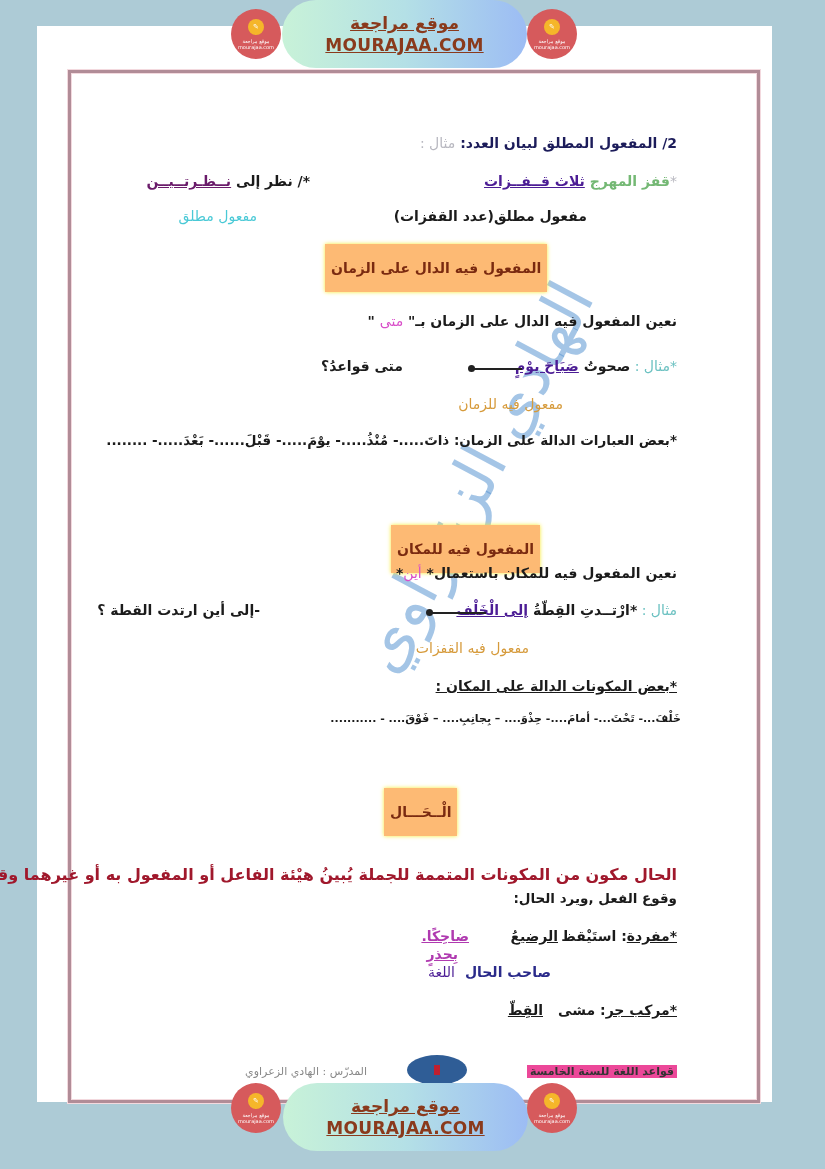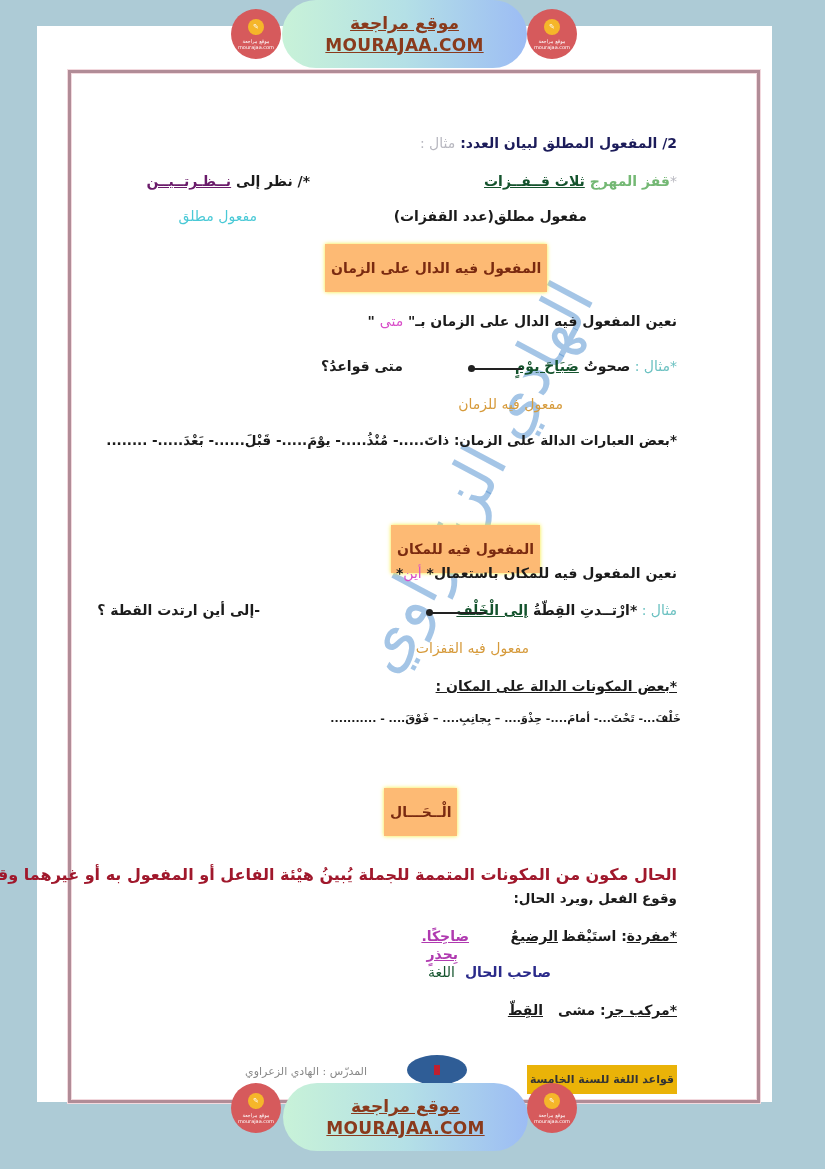--- a/index.html
+++ b/index.html
@@ -17,21 +17,21 @@
     border:3px solid #b18c97;
     box-shadow: inset 0 0 0 1px #f3d9de, 0 0 0 1px #f3d9de;
   }
   .rtl { direction:rtl; text-align:left; }
   .line {
     position:absolute; white-space:nowrap; font-weight:bold; font-size:14px; color:#1b1b1b;
     font-family:"DejaVu Sans", sans-serif;
   }
   .navy { color:#1c1c5a; }
   .grey { color:#b8b8c0; font-weight:normal; }
-  .green { color:#14532d; }
+  .green { color:#4c1d95; }
   .ltgreen { color:#74b874; }
   .cyan { color:#49c9d6; font-weight:normal; }
   .purple { color:#6a1b6a; }
   .pink { color:#d94fc9; font-weight:normal; }
   .orange { color:#d69a3a; font-weight:normal; }
   .teal { color:#6bc1c1; font-weight:normal; }
   .maroon { color:#a0182c; }
   .blue { color:#2a2a8a; }
   .magenta { color:#b03ab0; }
   .u { text-decoration:underline; }
@@ -146,21 +146,21 @@
 <div class="line rtl green" style="right:370px; top:964px; font-weight:normal;">اللغة</div>
 
 <div class="line rtl" style="right:148px; top:1002px;">
   <span class="u">*مركب جر</span><span>: مشى</span>
 </div>
 <div class="line rtl u" style="right:282px; top:1002px;">القِطّ</div>
 <div class="line rtl magenta u" style="right:367px; top:946px;">بِحذرٍ</div>
 
 <div class="line rtl" style="right:458px; top:1065px; font-size:11px; color:#888; font-weight:normal;">المدرّس : الهادي الزعراوي</div>
 <div class="footer-blob"></div>
-<div class="line rtl" style="right:148px; top:1065px; font-size:11px; background:#eab308; padding:8px 3px; color:#333;">قواعد اللغة للسنة الخامسة</div>
+<div class="line rtl" style="right:148px; top:1065px; font-size:11px; background:#ec4899; padding:0 3px; color:#333;">قواعد اللغة للسنة الخامسة</div>
 
 <div class="logo" style="left:231px; top:9px;">
   <div class="badge">✎</div>
   <div class="cap"><span>موقع مراجعة</span><br><span>mourajaa.com</span></div>
 </div>
 <div class="banner" style="left:282px; top:0px;">
   <div class="ar">موقع مراجعة</div>
   <div class="en">MOURAJAA.COM</div>
 </div>
 <div class="logo" style="left:527px; top:9px;">

